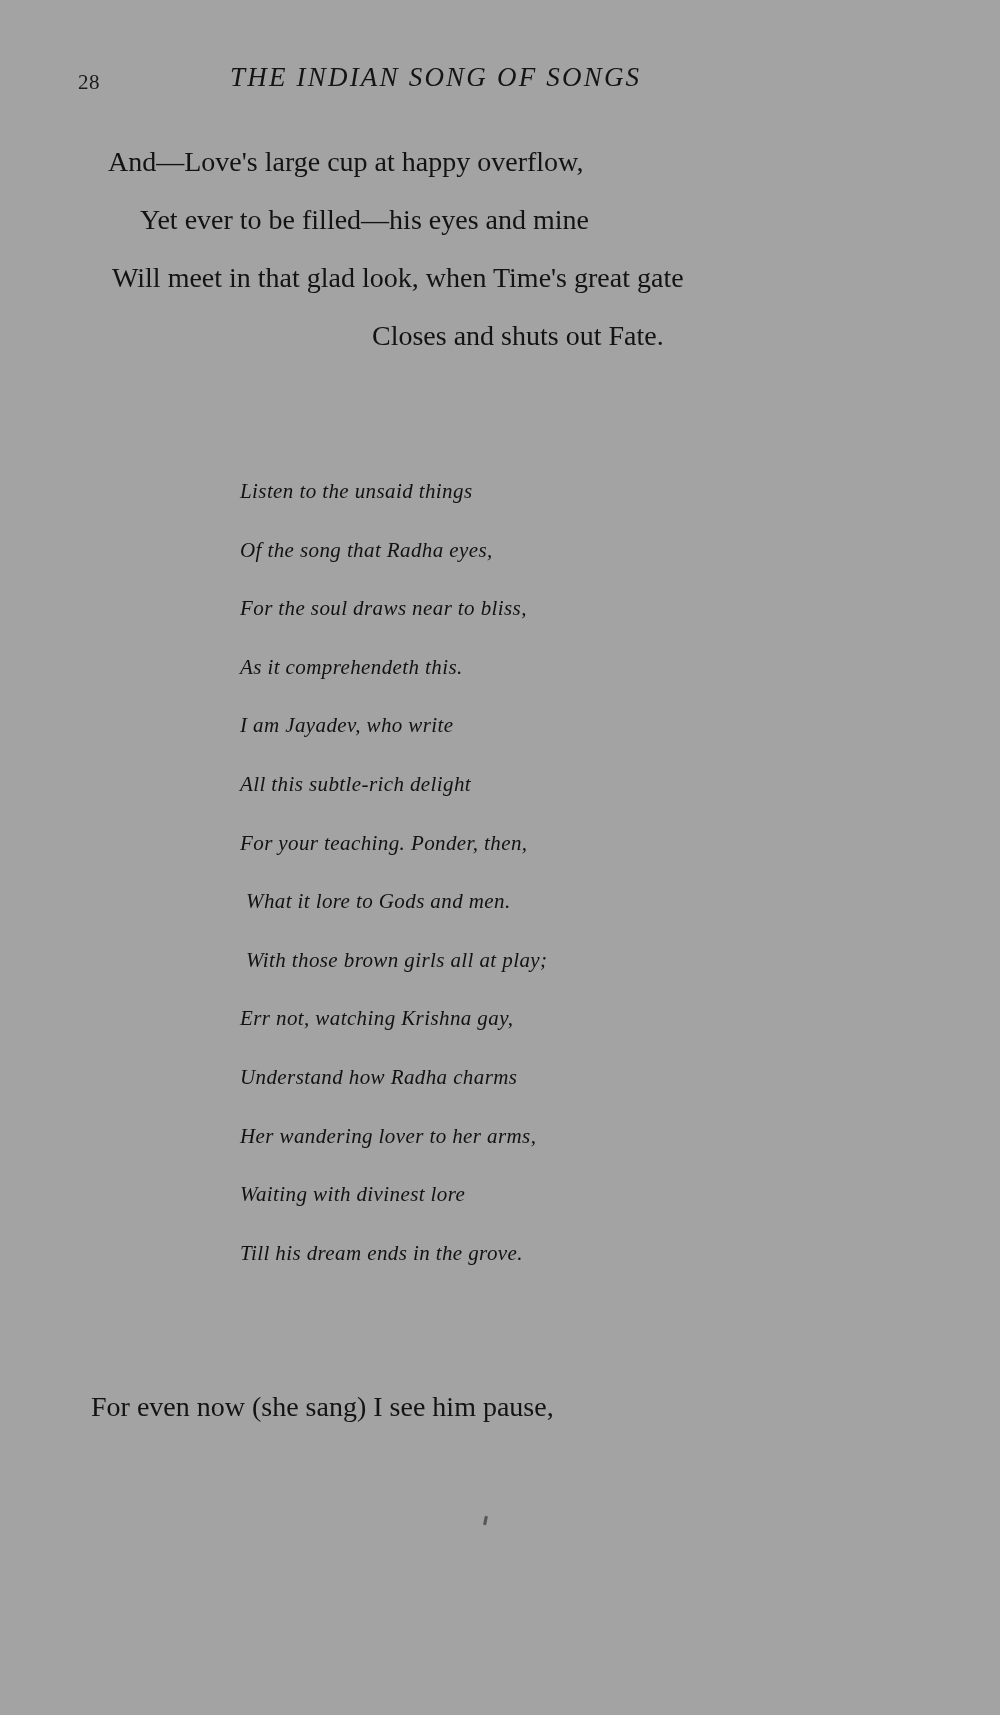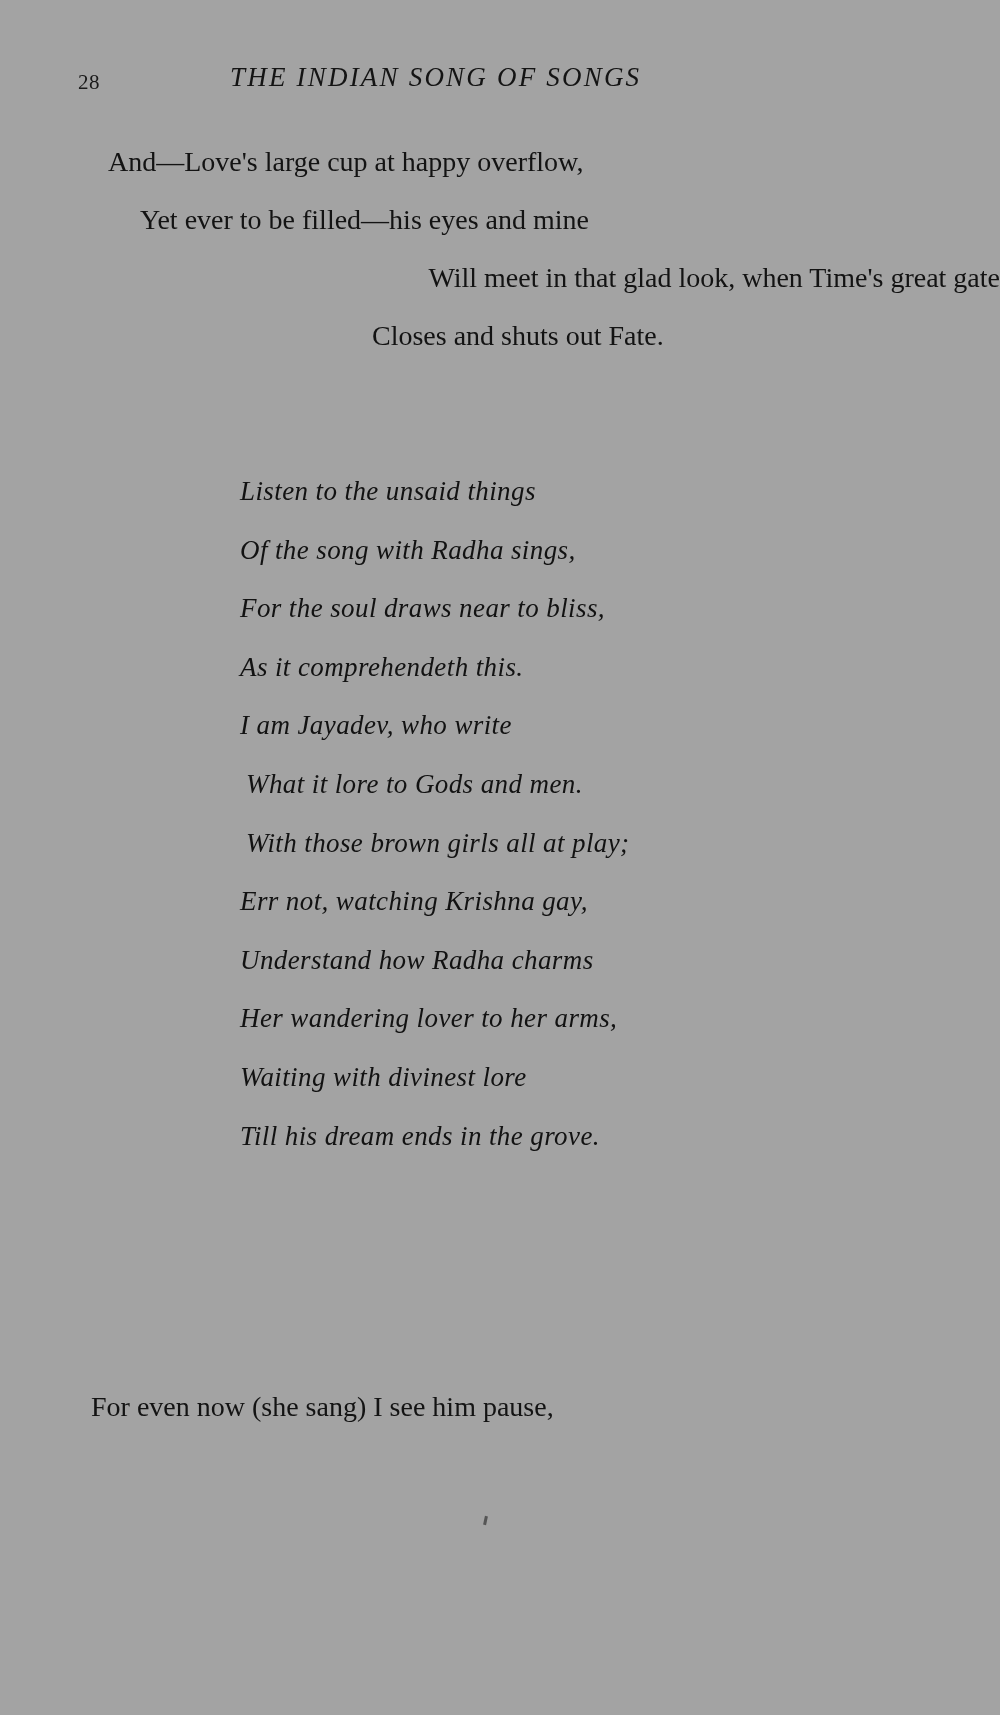--- a/index.html
+++ b/index.html
@@ -56,33 +56,33 @@
     width: 1000px;
   }
   .stanza-top .line {
     font-size: 28px;
     line-height: 58px;
     color: #131313;
     white-space: nowrap;
   }
   .i0 { margin-left: 108px; }
   .i1 { margin-left: 140px; }
-  .i2 { margin-left: 84px; text-align: right; }
+  .i2 { margin-left: 112px; }
   .i3 { margin-left: 372px; }
 
   
   .song {
     position: absolute;
     top: 462px;
     left: 240px;
     width: 700px;
   }
   .song .line {
     font-style: italic;
-    font-size: 27px;
+    font-size: 21px;
     line-height: 58.6px;
     letter-spacing: 0.4px;
     color: #121212;
     white-space: nowrap;
   }
   .song .line.sub { padding-left: 6px; }
 
   .stanza-bottom {
     position: absolute;
     top: 1377px;
@@ -120,24 +120,26 @@
 
   <div class="stanza-top">
     <div class="line i0">And—Love's large cup at happy overflow,</div>
     <div class="line i1">Yet ever to be filled—his eyes and mine</div>
     <div class="line i2">Will meet in that glad look, when Time's great gate</div>
     <div class="line i3">Closes and shuts out Fate.</div>
   </div>
 
   <div class="song">
     <div class="line">Listen to the unsaid things</div>
-    <div class="line">Of the song with Radha sings,</div>
+    <div class="line">Of the song that Radha eyes,</div>
     <div class="line">For the soul draws near to bliss,</div>
     <div class="line">As it comprehendeth this.</div>
     <div class="line">I am Jayadev, who write</div>
+    <div class="line">All this subtle-rich delight</div>
+    <div class="line">For your teaching.   Ponder, then,</div>
     <div class="line sub">What it lore to Gods and men.</div>
     <div class="line sub">With those brown girls all at play;</div>
     <div class="line">Err not, watching Krishna gay,</div>
     <div class="line">Understand how Radha charms</div>
     <div class="line">Her wandering lover to her arms,</div>
     <div class="line">Waiting with divinest lore</div>
     <div class="line">Till his dream ends in the grove.</div>
   </div>
 
   <div class="stanza-bottom">

